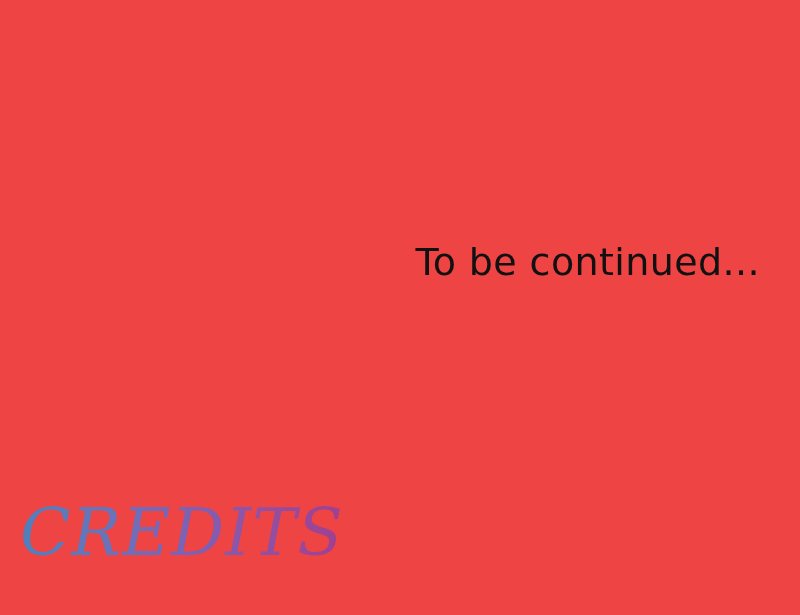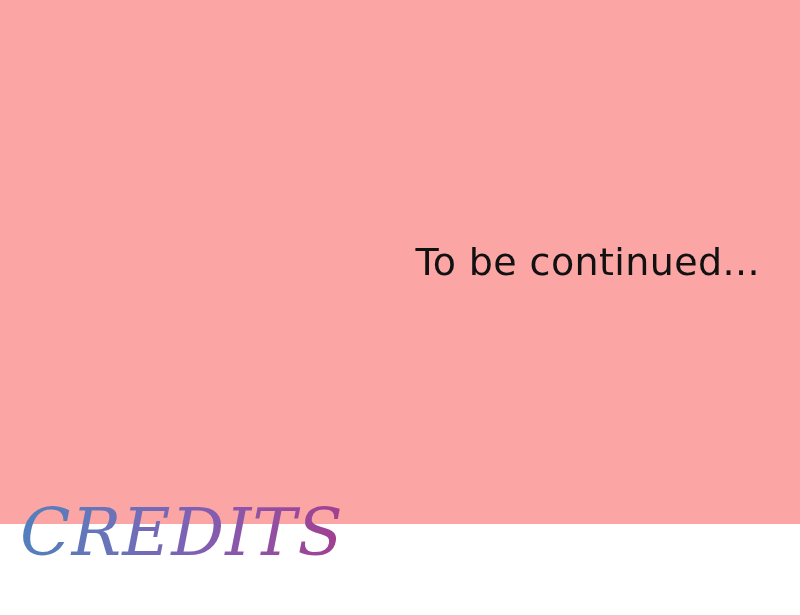--- a/index.html
+++ b/index.html
@@ -12,22 +12,22 @@
     width: 800px;
     height: 615px;
     background: #ffffff;
     font-family: "DejaVu Sans", sans-serif;
     overflow: hidden;
   }
 
   #slide {
     position: relative;
     width: 800px;
-    height: 524px;
-    background: #fca5a5;
+    height: 615px;
+    background: #ef4444;
   }
 
   
   .continued-line {
     position: absolute;
     left: 0;
     top: 243px;
     width: 760px;
     text-align: right;
     line-height: 1;

